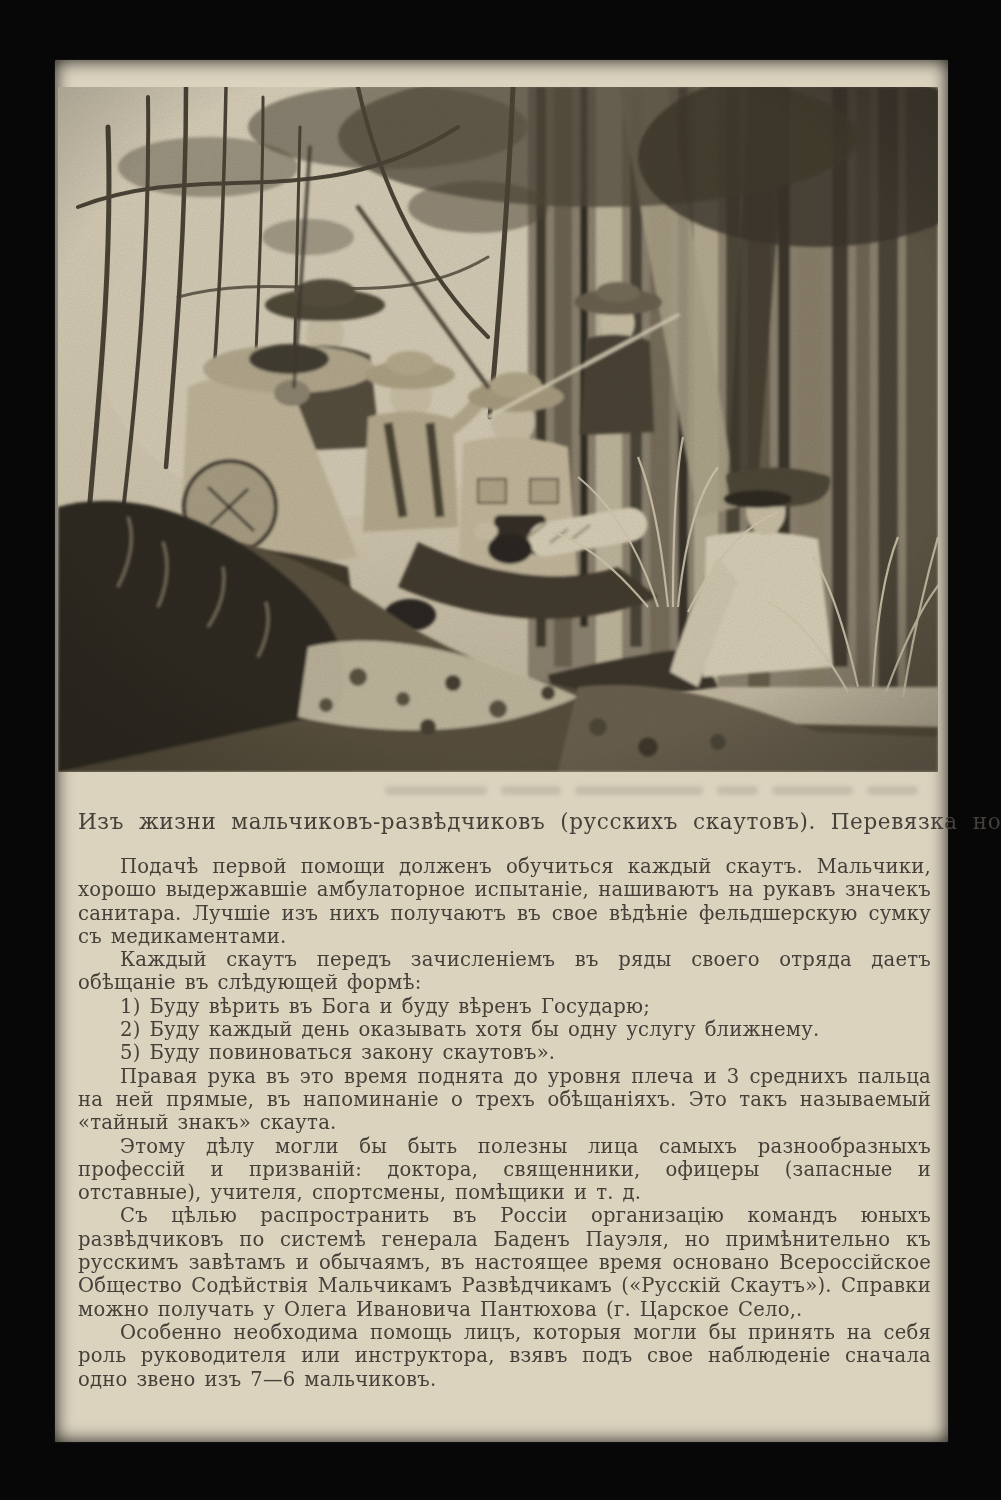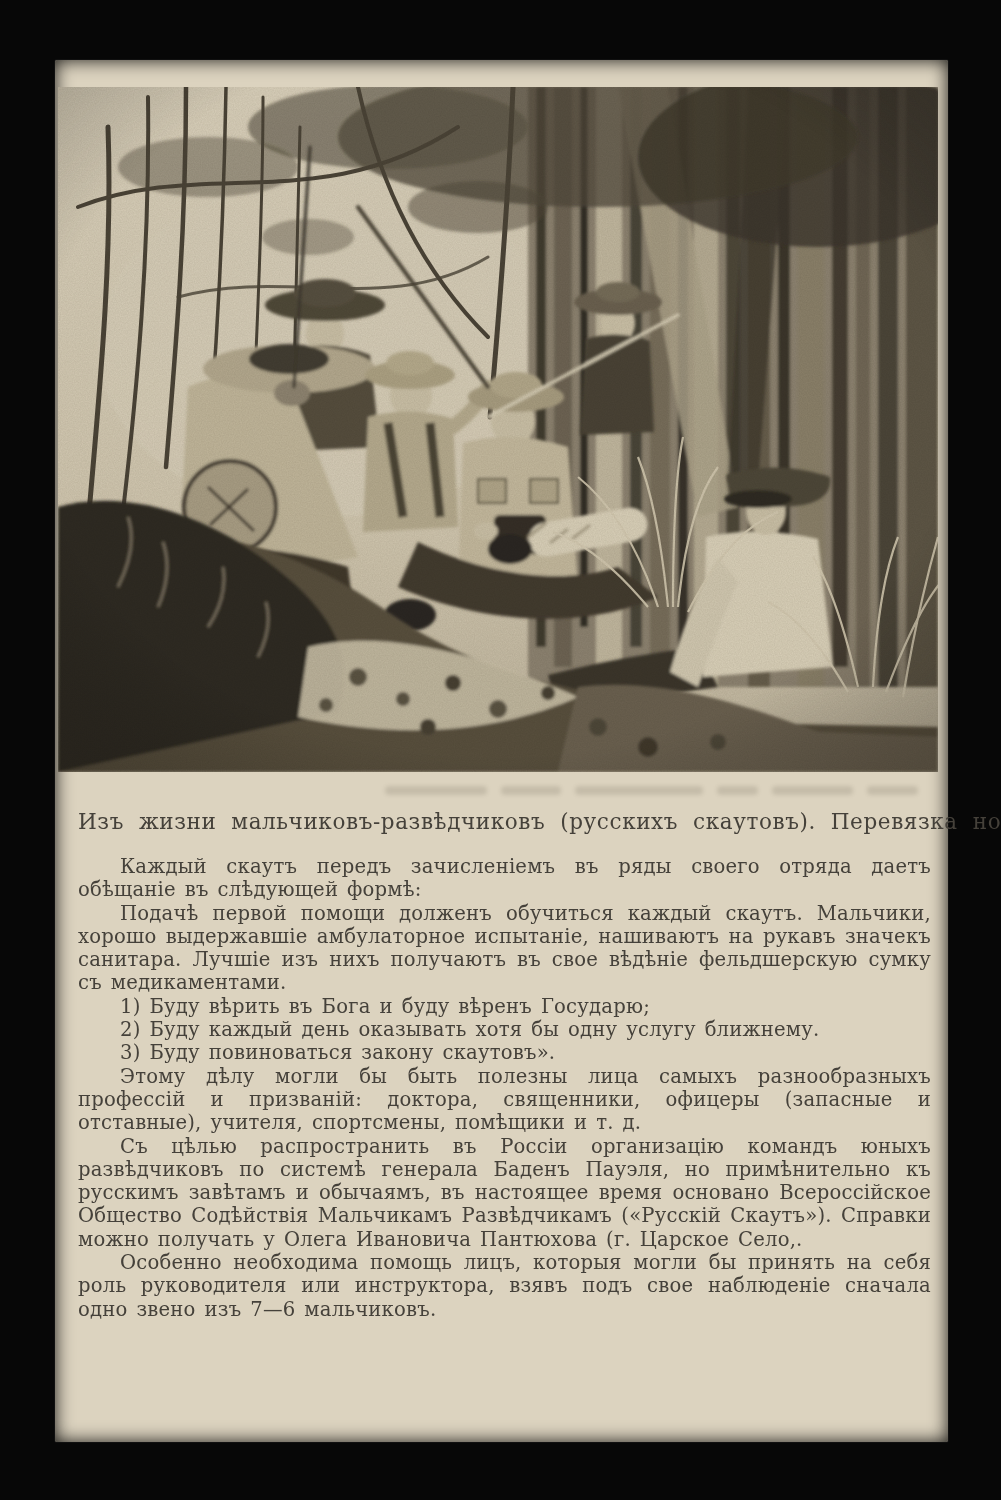--- a/index.html
+++ b/index.html
@@ -235,24 +235,25 @@
         <i class="g2"></i>
         <i class="g3"></i>
         <i class="g4"></i>
         <i class="g5"></i>
         <i class="g6"></i>
     </div>
 
     <div class="caption">Изъ жизни мальчиковъ-развѣдчиковъ (русскихъ скаутовъ). Перевязка ноги.</div>
 
     <div class="body-text">
+      <p>Подачѣ первой помощи долженъ обучиться каждый скаутъ. Мальчики, хорошо выдержавшіе амбулаторное испытаніе, нашиваютъ на рукавъ значекъ санитара. Лучшіе изъ нихъ получаютъ въ свое вѣдѣніе фельдшерскую сумку съ медикаментами.</p>
       <p>Каждый скаутъ передъ зачисленіемъ въ ряды своего отряда даетъ обѣщаніе въ слѣдующей формѣ:</p>
-      <p>Подачѣ первой помощи долженъ обучиться каждый скаутъ. Мальчики, хорошо выдержавшіе амбулаторное испытаніе, нашиваютъ на рукавъ значекъ санитара. Лучшіе изъ нихъ получаютъ въ свое вѣдѣніе фельдшерскую сумку съ медикаментами.</p>
       <p>1) Буду вѣрить въ Бога и буду вѣренъ Государю;</p>
       <p>2) Буду каждый день оказывать хотя бы одну услугу ближнему.</p>
-      <p>3) Буду повиноваться закону скаутовъ».</p>
+      <p>5) Буду повиноваться закону скаутовъ».</p>
+      <p>Правая рука въ это время поднята до уровня плеча и 3 среднихъ пальца на ней прямые, въ напоминаніе о трехъ обѣщаніяхъ. Это такъ называемый «тайный знакъ» скаута.</p>
       <p>Этому дѣлу могли бы быть полезны лица самыхъ разнообразныхъ профессій и призваній: доктора, священники, офицеры (запасные и отставные), учителя, спортсмены, помѣщики и т. д.</p>
       <p>Съ цѣлью распространить въ Россіи организацію командъ юныхъ развѣдчиковъ по системѣ генерала Баденъ Пауэля, но примѣнительно къ русскимъ завѣтамъ и обычаямъ, въ настоящее время основано Всероссійское Общество Содѣйствія Мальчикамъ Развѣдчикамъ («Русскій Скаутъ»). Справки можно получать у Олега Ивановича Пантюхова (г. Царское Село,.</p>
       <p>Особенно необходима помощь лицъ, которыя могли бы принять на себя роль руководителя или инструктора, взявъ подъ свое наблюденіе сначала одно звено изъ 7—6 мальчиковъ.</p>
     </div>
 
   </div>
 </div>
 
 </body></html>

